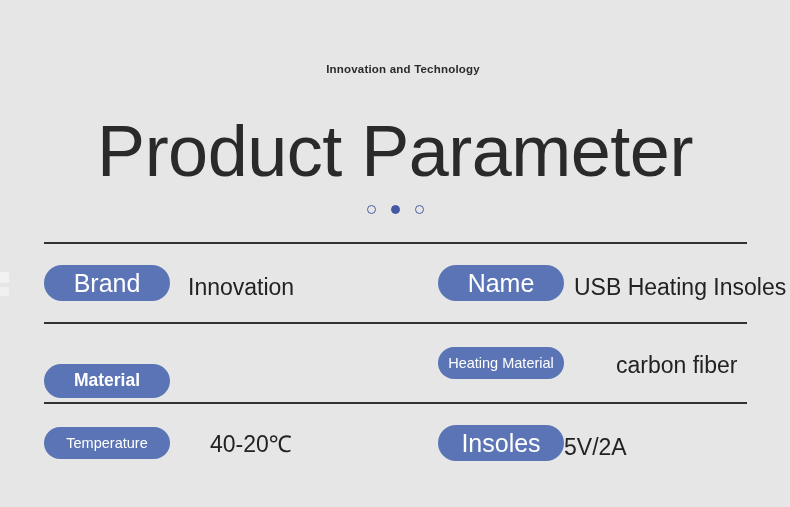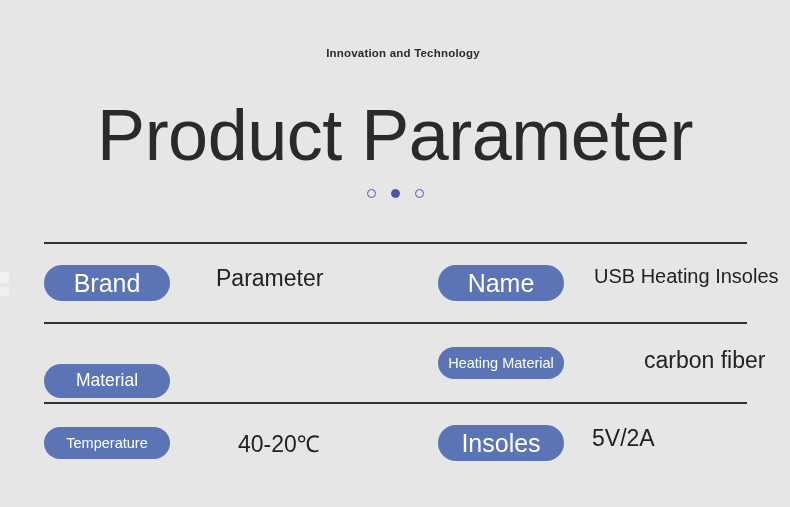--- a/index.html
+++ b/index.html
@@ -14,21 +14,21 @@
     font-family: "Liberation Sans", sans-serif;
     position: relative;
   }
 
   
   .header {
     width: 100%;
     text-align: center;
   }
   .eyebrow {
-    margin: 0;
+    margin: 16px;
     padding-top: 48px;
     font-size: 11.5px;
     font-weight: bold;
     color: #2b2b2b;
     letter-spacing: 0.2px;
     line-height: 1;
     padding-left: 16px;
   }
   .main-title {
     margin: 16px;
@@ -73,23 +73,22 @@
     background: #333333;
     width: 100%;
   }
   .spec-row {
     display: flex;
     align-items: center;
     height: 78px;
   }
   .spec-cell {
     display: flex;
-    align-items: flex-start;
+    align-items: flex-end;
     flex: 0 0 auto;
-    gap: 28px;
   }
   .spec-cell.left  { width: 394px; }
   .spec-cell.right { width: 309px; }
 
   .pill {
     background: #5b74b5;
     color: #ffffff;
     border-radius: 999px;
     text-align: center;
     white-space: nowrap;
@@ -110,31 +109,31 @@
   .pill.sm {
     width: 126px;
     height: 32px;
     font-size: 14.5px;
     font-weight: 400;
   }
   .pill.md {
     width: 126px;
     height: 34px;
     font-size: 17.5px;
-    font-weight: 400;
+    font-weight: 700;
     margin-top: 35px;
   }
 
   .spec-value {
     color: #222222;
     white-space: nowrap;
     font-weight: 400;
   }
   .spec-value.v-brand    { font-size: 23px; margin-left: 18px; }
-  .spec-value.v-name     { font-size: 20px; margin-left: 2px; }
+  .spec-value.v-name     { font-size: 23px; margin-left: 10px; }
   .spec-value.v-material { font-size: 23px; margin-left: 12px; }
   .spec-value.v-heating  { font-size: 23px; margin-left: 52px; }
   .spec-value.v-temp     { font-size: 23px; margin-left: 40px; }
   .spec-value.v-voltage  { font-size: 23px; margin-left: 0; }
 
   
   .edge-artifact {
     position: absolute;
     left: 0;
     top: 272px;
@@ -164,21 +163,21 @@
 
 <div class="edge-artifact"></div>
 
 <div class="spec-table">
 
   <div class="divider"></div>
 
   <div class="spec-row">
     <div class="spec-cell left">
       <span class="pill lg">Brand</span>
-      <span class="spec-value v-brand">Parameter</span>
+      <span class="spec-value v-brand">Innovation</span>
     </div>
     <div class="spec-cell right">
       <span class="pill lg">Name</span>
       <span class="spec-value v-name">USB Heating Insoles</span>
     </div>
   </div>
 
   <div class="divider"></div>
 
   <div class="spec-row">

